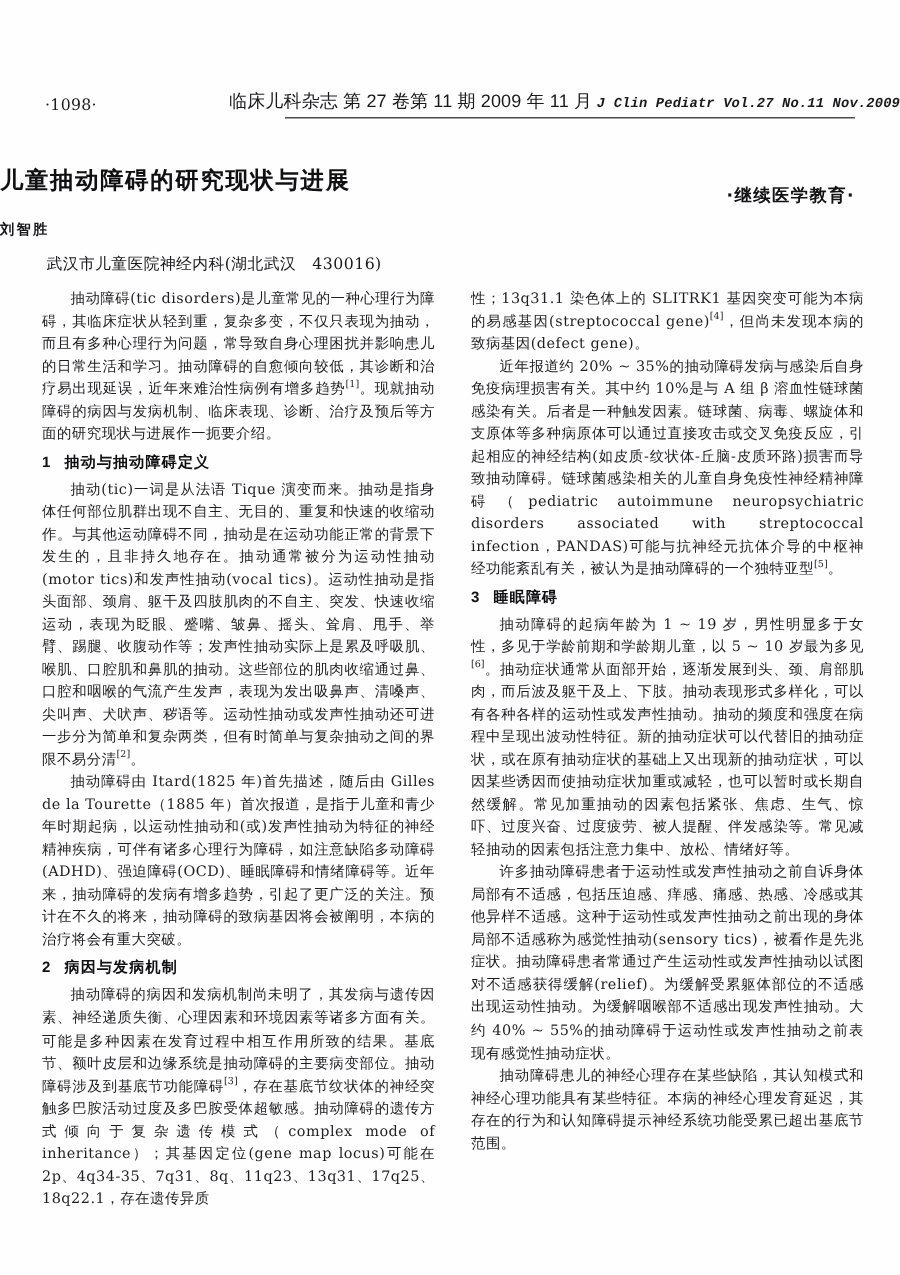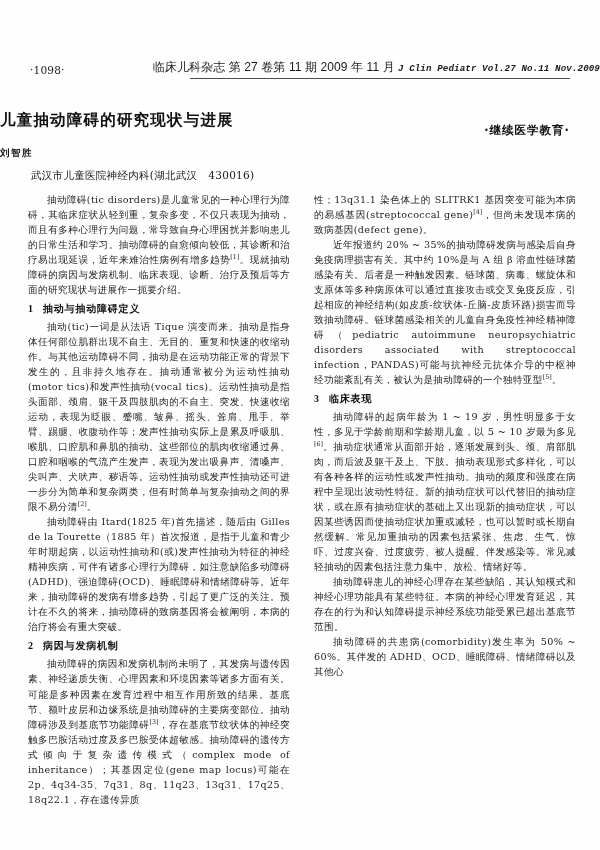--- a/index.html
+++ b/index.html
@@ -140,21 +140,21 @@
     text-justify: inter-character;
     letter-spacing: 0.35px;
     color: #1d1d21;
     font-family: "DejaVu Serif", "Liberation Serif", serif;
   }
   p.indent {
     text-indent: 19px;
   }
   h2.head {
     margin: 4px 0 3px 0;
-    font-family: Liberation Serif, serif;
+    font-family: Liberation Sans, sans-serif;
     font-weight: 700;
     font-size: 10px;
     line-height: 15.02px;
     letter-spacing: 0.8px;
     color: #101013;
   }
   h2.head .num {
     display: inline-block;
     min-width: 15px;
   }
@@ -201,24 +201,24 @@
       <h2 class="head"><span class="num">2</span><span>病因与发病机制</span></h2>
 
       <p class="body indent"><span>抽动障碍的病因和发病机制尚未明了，其发病与遗传因素、神经递质失衡、心理因素和环境因素等诸多方面有关。可能是多种因素在发育过程中相互作用所致的结果。基底节、额叶皮层和边缘系统是抽动障碍的主要病变部位。抽动障碍涉及到基底节功能障碍</span><sup class="ref">[3]</sup><span>，存在基底节纹状体的神经突触多巴胺活动过度及多巴胺受体超敏感。抽动障碍的遗传方式倾向于复杂遗传模式（complex mode of inheritance）；其基因定位(gene map locus)可能在 2p、4q34-35、7q31、8q、11q23、13q31、17q25、18q22.1，存在遗传异质</span></p>
     </div>
 
     <div class="col">
       <p class="body"><span>性；13q31.1 染色体上的 SLITRK1 基因突变可能为本病的易感基因(streptococcal gene)</span><sup class="ref">[4]</sup><span>，但尚未发现本病的致病基因(defect gene)。</span></p>
 
       <p class="body indent"><span>近年报道约 20% ~ 35%的抽动障碍发病与感染后自身免疫病理损害有关。其中约 10%是与 A 组 β 溶血性链球菌感染有关。后者是一种触发因素。链球菌、病毒、螺旋体和支原体等多种病原体可以通过直接攻击或交叉免疫反应，引起相应的神经结构(如皮质-纹状体-丘脑-皮质环路)损害而导致抽动障碍。链球菌感染相关的儿童自身免疫性神经精神障碍（pediatric autoimmune neuropsychiatric disorders associated with streptococcal infection，PANDAS)可能与抗神经元抗体介导的中枢神经功能紊乱有关，被认为是抽动障碍的一个独特亚型</span><sup class="ref">[5]</sup><span>。</span></p>
 
-      <h2 class="head"><span class="num">3</span><span>临床表现</span></h2>
+      <h2 class="head"><span class="num">3</span><span>睡眠障碍</span></h2>
 
       <p class="body indent"><span>抽动障碍的起病年龄为 1 ~ 19 岁，男性明显多于女性，多见于学龄前期和学龄期儿童，以 5 ~ 10 岁最为多见</span><sup class="ref">[6]</sup><span>。抽动症状通常从面部开始，逐渐发展到头、颈、肩部肌肉，而后波及躯干及上、下肢。抽动表现形式多样化，可以有各种各样的运动性或发声性抽动。抽动的频度和强度在病程中呈现出波动性特征。新的抽动症状可以代替旧的抽动症状，或在原有抽动症状的基础上又出现新的抽动症状，可以因某些诱因而使抽动症状加重或减轻，也可以暂时或长期自然缓解。常见加重抽动的因素包括紧张、焦虑、生气、惊吓、过度兴奋、过度疲劳、被人提醒、伴发感染等。常见减轻抽动的因素包括注意力集中、放松、情绪好等。</span></p>
 
+      <p class="body indent">许多抽动障碍患者于运动性或发声性抽动之前自诉身体局部有不适感，包括压迫感、痒感、痛感、热感、冷感或其他异样不适感。这种于运动性或发声性抽动之前出现的身体局部不适感称为感觉性抽动(sensory tics)，被看作是先兆症状。抽动障碍患者常通过产生运动性或发声性抽动以试图对不适感获得缓解(relief)。为缓解受累躯体部位的不适感出现运动性抽动。为缓解咽喉部不适感出现发声性抽动。大约 40% ~ 55%的抽动障碍于运动性或发声性抽动之前表现有感觉性抽动症状。</p>
 
       <p class="body indent">抽动障碍患儿的神经心理存在某些缺陷，其认知模式和神经心理功能具有某些特征。本病的神经心理发育延迟，其存在的行为和认知障碍提示神经系统功能受累已超出基底节范围。</p>
 
-      <p class="body indent">抽动障碍的共患病(comorbidity)发生率为 50% ~ 60%。其伴发的 ADHD、OCD、睡眠障碍、情绪障碍以及其他心</p>
     </div>
 
   </div>
 </div>
 
 </body></html>

